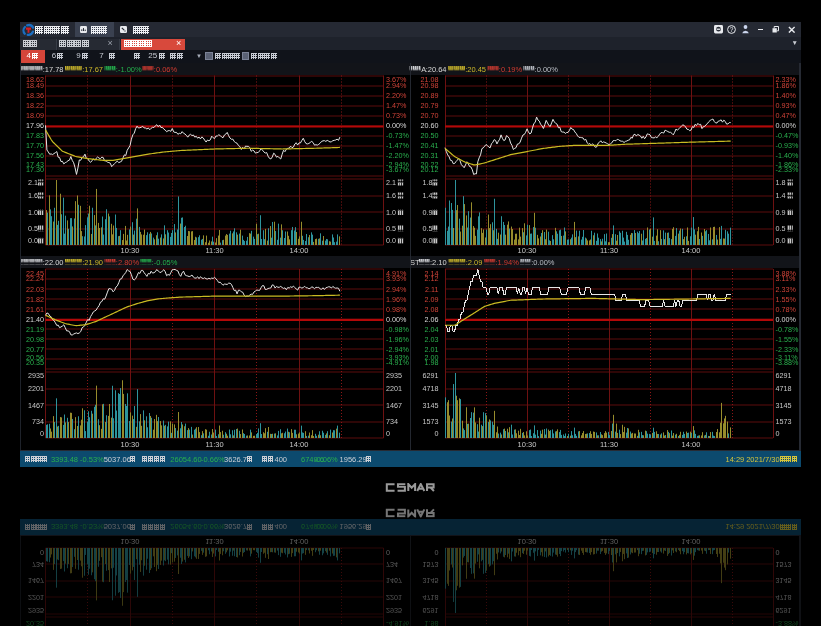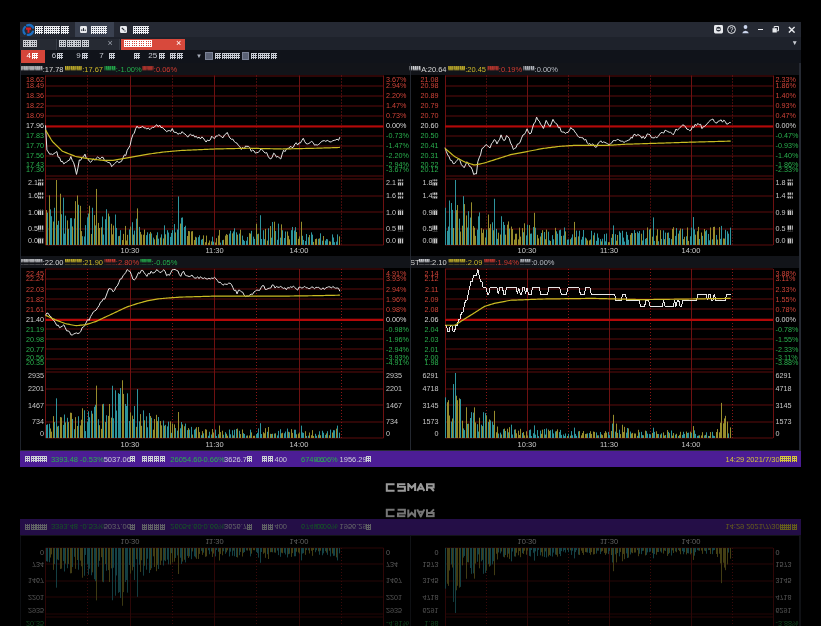--- a/index.html
+++ b/index.html
@@ -5,21 +5,21 @@
 #win{position:absolute;left:20px;top:22px;width:781px;height:445px;background:#000;
 -webkit-box-reflect:below 52px linear-gradient(to top,rgba(0,0,0,.48) 0px,rgba(0,0,0,.38) 107px,rgba(0,0,0,0) 130px)}
 .hz{display:inline-block;vertical-align:top;background-image:repeating-linear-gradient(to bottom,currentColor 0 1px,transparent 1px 2px),repeating-linear-gradient(to right,currentColor 0 1px,transparent 1px 2px)}
 .h8{width:8px;height:8px;margin-right:.6px}
 .h7{width:7px;height:7px;margin-right:.5px}
 .h6{width:6px;height:6px;margin-right:.4px}
 .h55{width:5.3px;height:5.5px;margin-right:.5px}
 #titlebar{position:absolute;left:0;top:0;width:781px;height:15px;background:#252933}
 #tabrow{position:absolute;left:0;top:15px;width:781px;height:13px;background:#1e222b}
 #toolbar{position:absolute;left:0;top:28px;width:781px;height:12.5px;background:#10131a}
-#statusbar{position:absolute;left:0;top:428px;width:781px;height:17px;background:#4c1d95;border-top:1px solid #262a33}
+#statusbar{position:absolute;left:0;top:428px;width:781px;height:17px;background:#0c4a6e;border-top:1px solid #262a33}
 .ab{position:absolute;font-size:0;line-height:0}
 .t9{font-size:8px;color:#c7cbd3;line-height:1.1}
 .st{font-size:7.5px;top:4.5px;line-height:1.1}
 </style></head><body>
 <div id="win">
   <div id="titlebar">
     <svg width="13" height="14" class="ab" style="left:1.5px;top:.5px" viewBox="0 0 15 15">
       <g fill="none" stroke="#1a6ec2" stroke-width="2.6" stroke-linecap="round">
         <path d="M3.2 11.8A5.6 5.6 0 013.4 4"></path>
           <path d="M6 2.2a5.6 5.6 0 016.8 2.6"></path>

